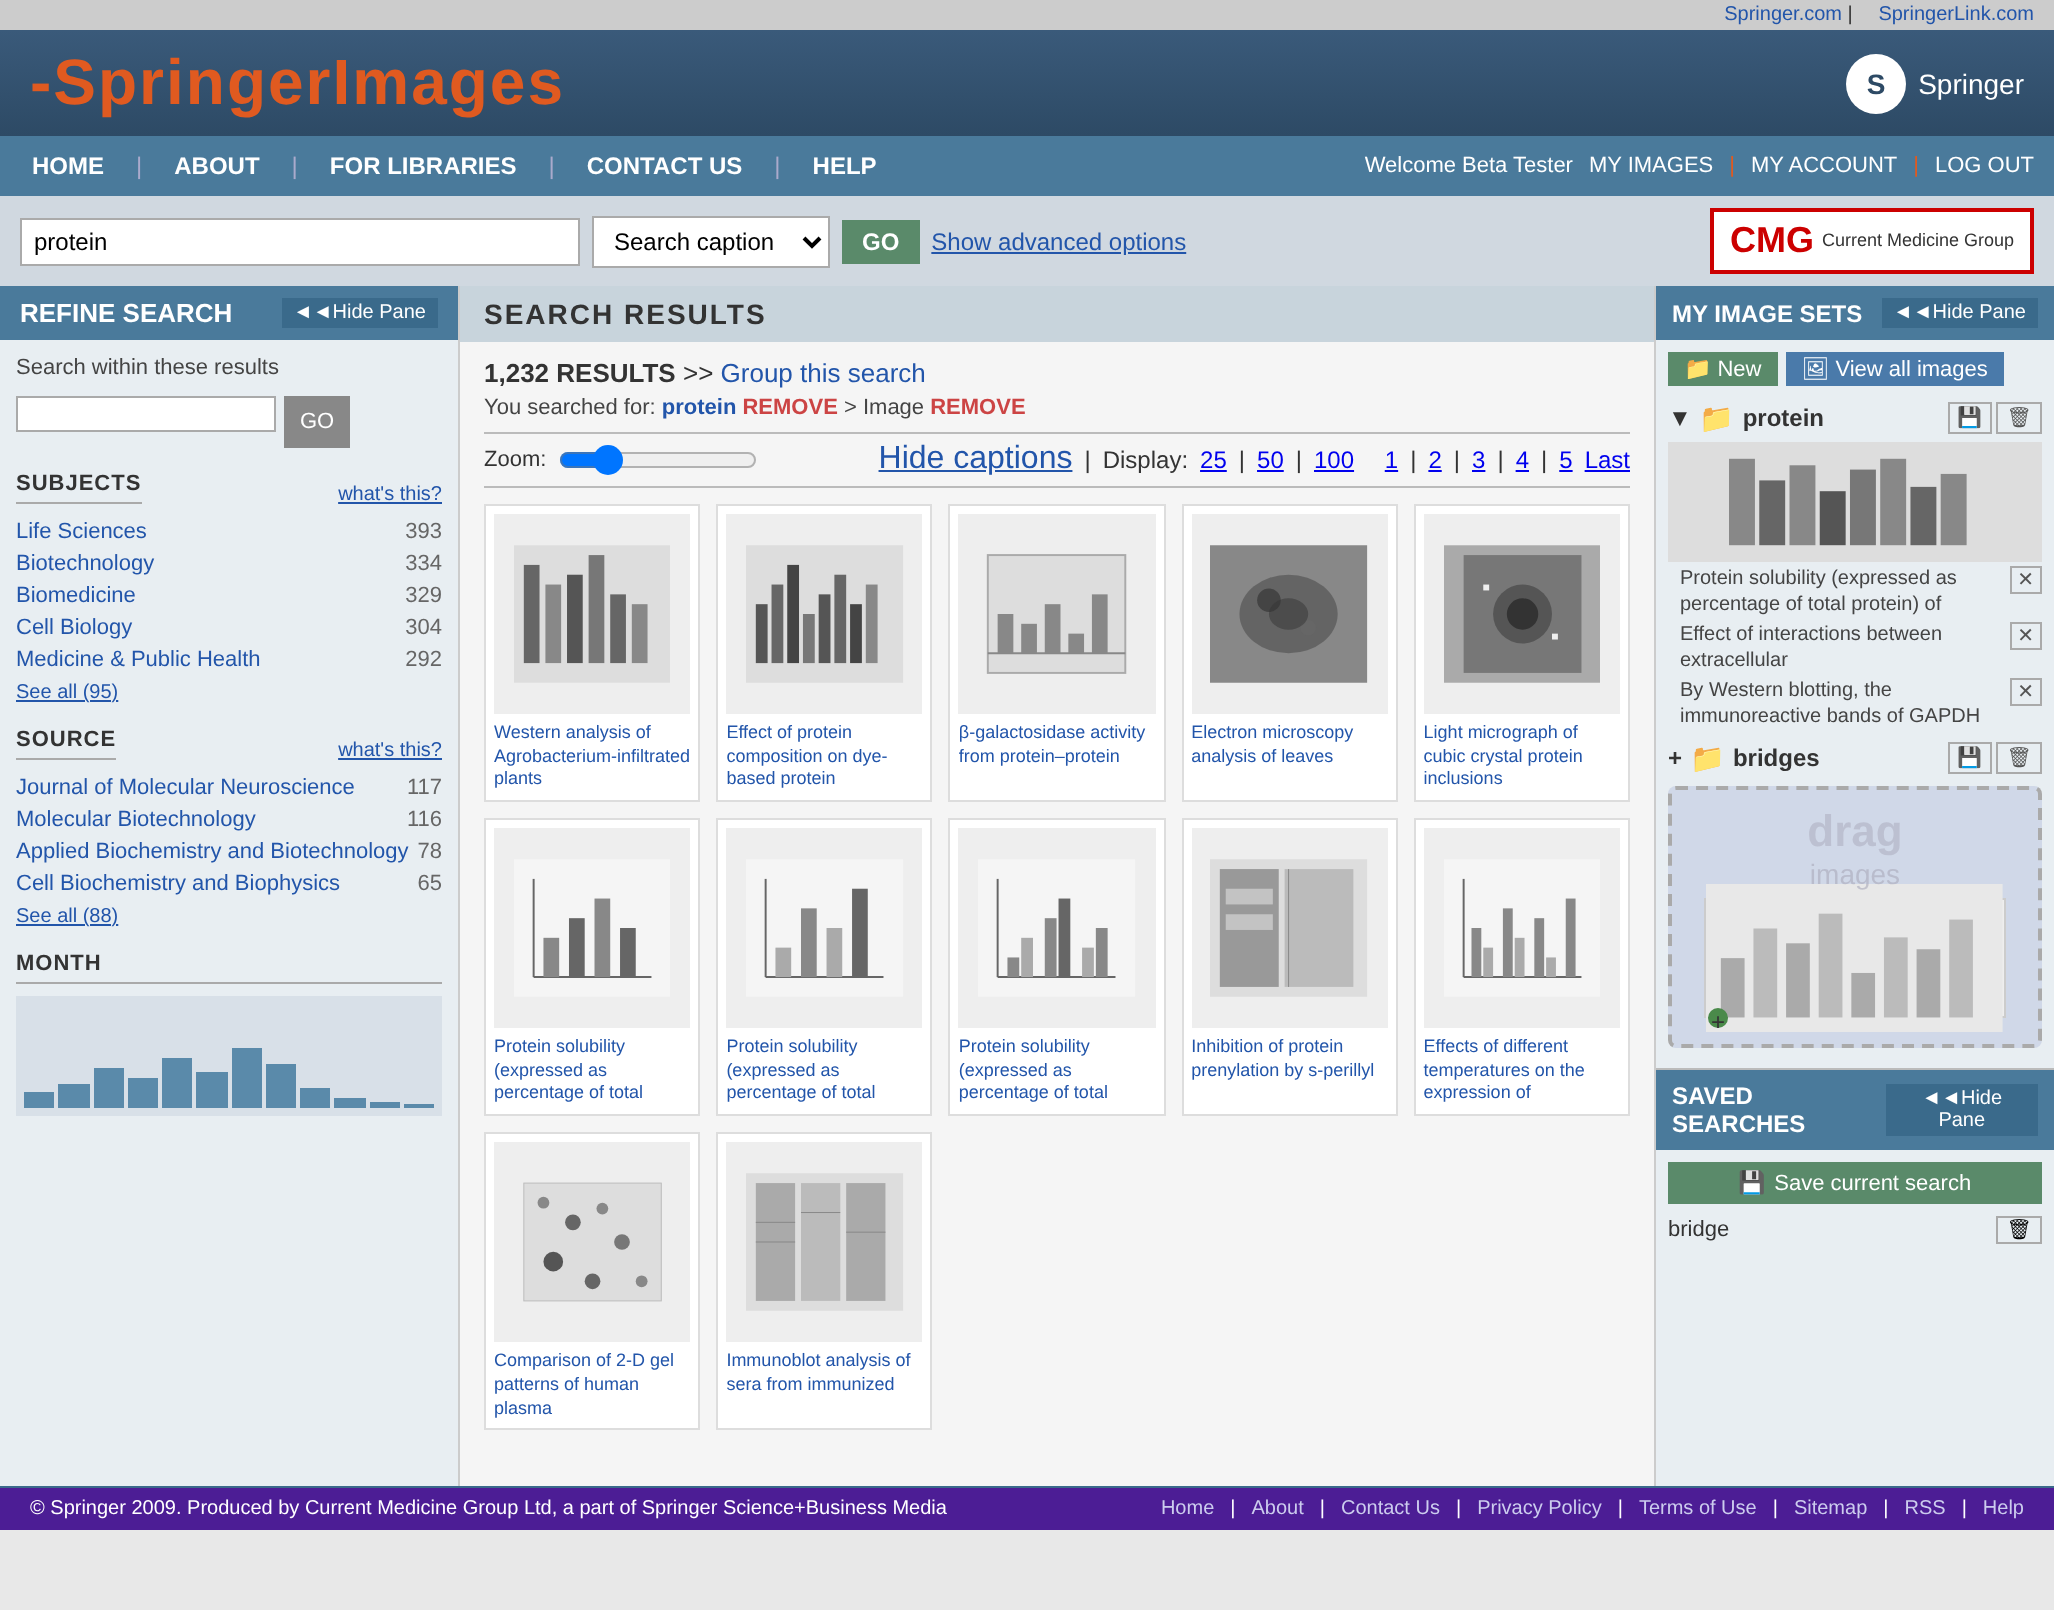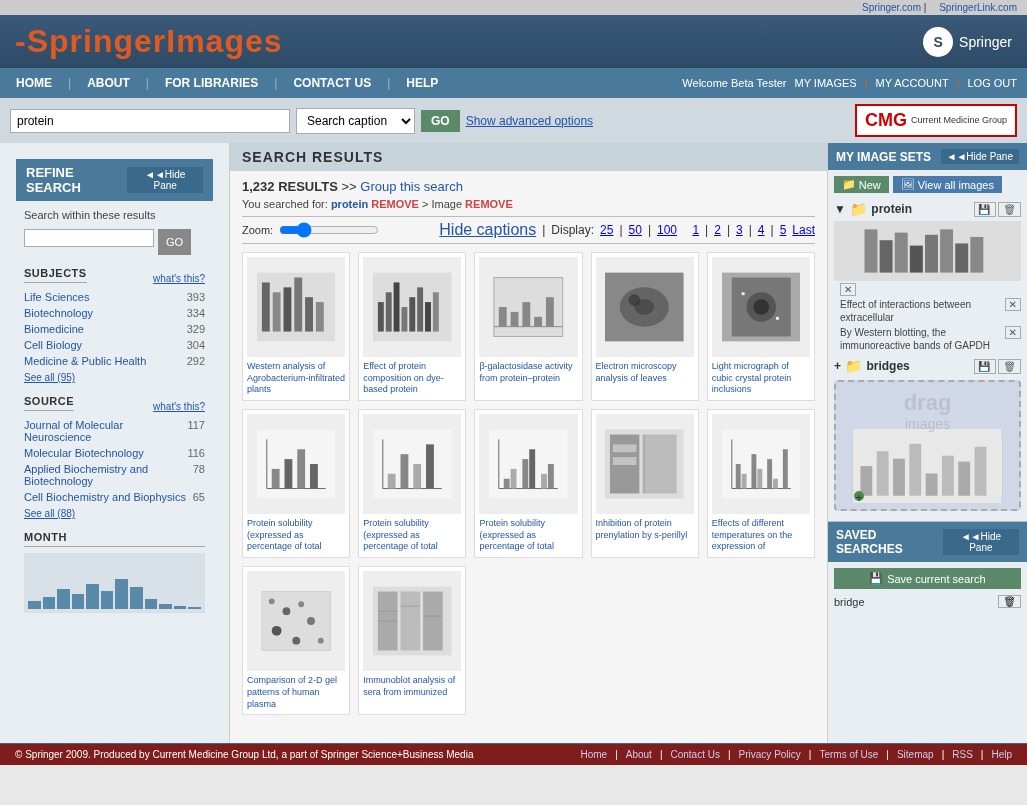--- a/index.html
+++ b/index.html
@@ -29,21 +29,21 @@
     #go-btn { background: #5a8a6a; color: #fff; border: none; padding: 4px 10px; font-weight: bold; cursor: pointer; font-size: 12px; }
     #adv-options { color: #2255aa; text-decoration: underline; cursor: pointer; font-size: 12px; }
     #cmg-logo { background: #fff; border: 2px solid #cc0000; padding: 4px 8px; display: flex; align-items: center; gap: 4px; }
     #cmg-logo .cmg-text { font-size: 18px; font-weight: bold; color: #cc0000; }
     #cmg-logo .cmg-sub { font-size: 9px; color: #333; line-height: 1.2; }
 
     
     #main { display: flex; background: #e0e0e0; min-height: 600px; }
 
     
-    #sidebar { width: 230px; background: #e8eef2; border-right: 1px solid #ccc; padding: 16px; flex-shrink: 0; }
+    #sidebar { width: 230px; background: #e8eef2; border-right: 1px solid #ccc; padding: 0; flex-shrink: 0; }
     #sidebar-header { background: #4a7a9b; color: #fff; padding: 6px 10px; display: flex; justify-content: space-between; align-items: center; font-weight: bold; font-size: 13px; }
     #hide-pane-left { font-size: 10px; background: #3a6a8b; color: #fff; border: none; padding: 2px 6px; cursor: pointer; }
     #sidebar-content { padding: 8px; }
     .sidebar-section { margin-bottom: 12px; }
     .sidebar-section h3 { font-size: 11px; font-weight: bold; color: #333; border-bottom: 1px solid #aaa; padding-bottom: 3px; margin-bottom: 6px; letter-spacing: 0.5px; }
     .search-within { margin-bottom: 8px; font-size: 11px; color: #444; }
     .section-title-row { display: flex; justify-content: space-between; align-items: center; }
     .what-this { font-size: 10px; color: #2255aa; text-decoration: underline; cursor: pointer; }
     .sidebar-item { display: flex; justify-content: space-between; padding: 2px 0; font-size: 11px; cursor: pointer; }
     .sidebar-item a { color: #2255aa; text-decoration: none; }
@@ -96,21 +96,21 @@
     
     #saved-searches { border-top: 1px solid #bbb; }
     #saved-searches-header { background: #4a7a9b; color: #fff; padding: 6px 8px; display: flex; justify-content: space-between; align-items: center; font-weight: bold; font-size: 12px; }
     #saved-searches-content { padding: 6px; }
     .save-search-btn { background: #5a8a6a; color: #fff; border: none; padding: 4px 10px; font-size: 11px; cursor: pointer; width: 100%; margin-bottom: 6px; display: flex; align-items: center; justify-content: center; gap: 4px; }
     .saved-search-row { display: flex; justify-content: space-between; align-items: center; }
     .saved-search-row span { font-size: 11px; color: #333; }
     .saved-search-row button { background: none; border: 1px solid #aaa; padding: 0 3px; cursor: pointer; font-size: 10px; }
 
     
-    #footer { background: #7f1d1d; color: #fff; padding: 5px 15px; display: flex; justify-content: space-between; align-items: center; font-size: 10px; border-top: 1px solid #3a6a8b; }
+    #footer { background: #4c1d95; color: #fff; padding: 5px 15px; display: flex; justify-content: space-between; align-items: center; font-size: 10px; border-top: 1px solid #3a6a8b; }
     #footer a { color: #cce; text-decoration: none; }
     #footer-links { display: flex; gap: 8px; }
     #topbar { background: #ccc; padding: 2px 10px; text-align: right; font-size: 10px; color: #333; }
     #topbar a { color: #2255aa; text-decoration: none; margin-left: 10px; }
   </style>
 </head>
 <body>
 
 <div id="topbar">
   <a href="#">Springer.com</a>
@@ -519,20 +519,21 @@
             <rect x="16" y="15" width="12" height="30" fill="#666"></rect>
             <rect x="30" y="8" width="12" height="37" fill="#888"></rect>
             <rect x="44" y="20" width="12" height="25" fill="#555"></rect>
             <rect x="58" y="10" width="12" height="35" fill="#777"></rect>
             <rect x="72" y="5" width="12" height="40" fill="#888"></rect>
             <rect x="86" y="18" width="12" height="27" fill="#666"></rect>
             <rect x="100" y="12" width="12" height="33" fill="#888"></rect>
           </svg>
         </div>
         <div class="folder-text-item">
+          <span>Protein solubility (expressed as percentage of total protein) of</span>
           <button class="del-btn">✕</button>
         </div>
         <div class="folder-text-item">
           <span>Effect of interactions between extracellular</span>
           <button class="del-btn">✕</button>
         </div>
         <div class="folder-text-item">
           <span>By Western blotting, the immunoreactive bands of GAPDH</span>
           <button class="del-btn">✕</button>
         </div>

